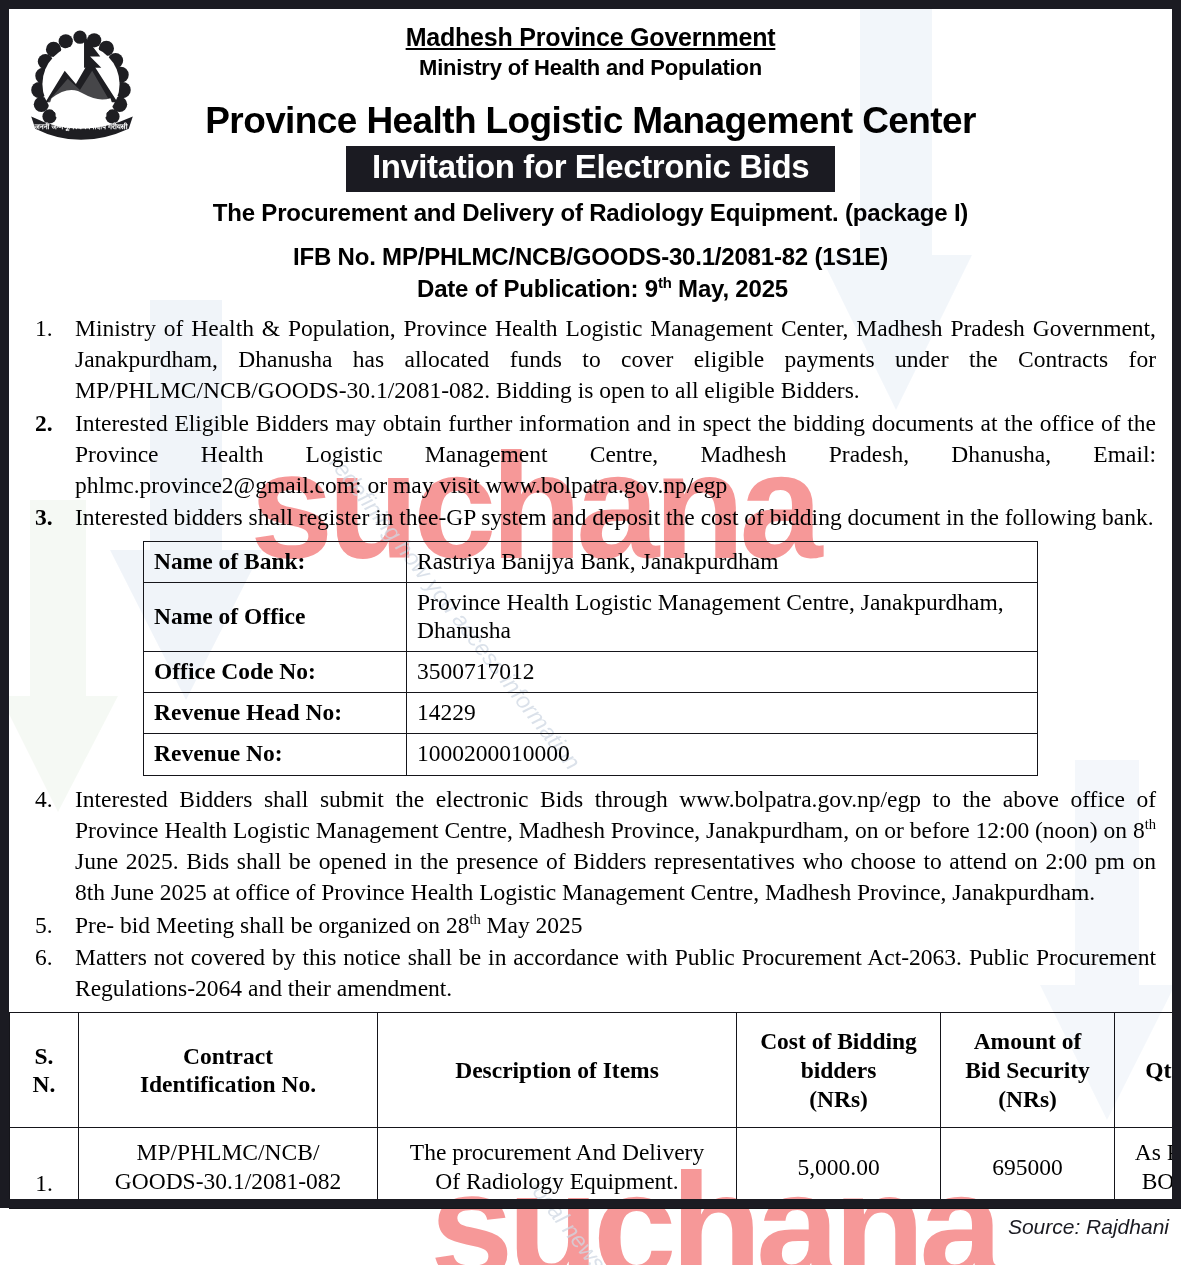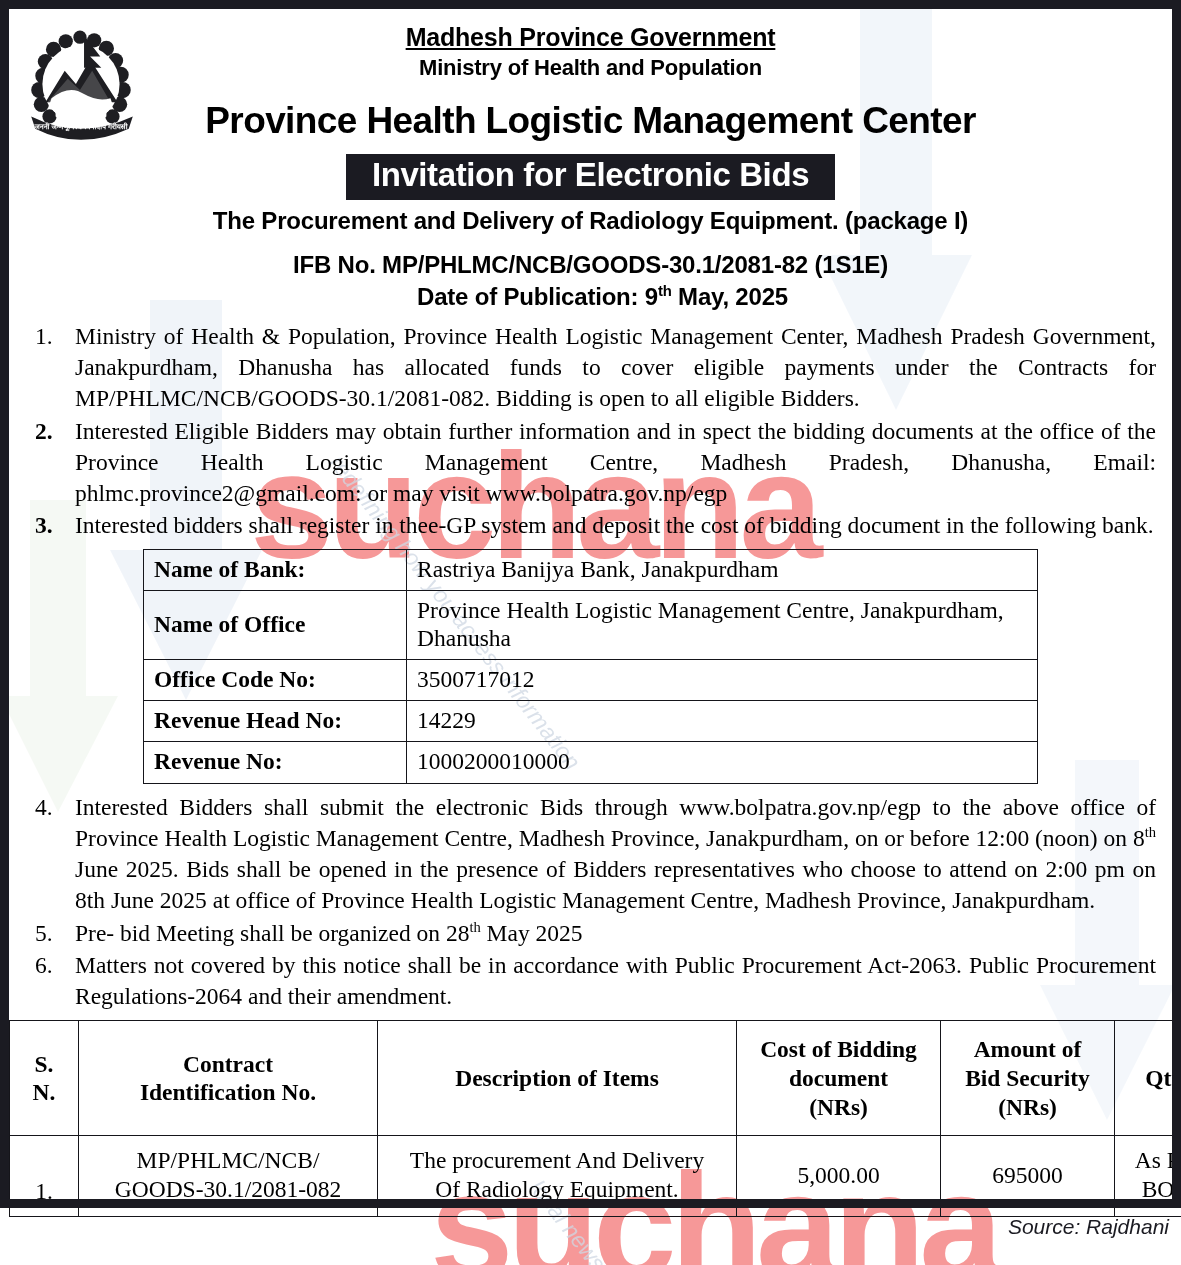--- a/index.html
+++ b/index.html
@@ -90,21 +90,21 @@
     left: 12px;
     top: 14px;
     width: 122px;
     height: 128px;
   }
   .line-gov   { font-size: 25px; letter-spacing: -.2px; line-height: 1.18; text-decoration: underline; }
   .line-min   { font-size: 22px; letter-spacing: -.2px; line-height: 1.2; margin-top: 2px;}
   .line-center{ font-size: 37px; letter-spacing: -.6px; line-height: 1.16; margin-top: 19px; }
   .line-city  { font-size: 25px; letter-spacing: -.2px; line-height: 1.2; margin-top: 2px;}
 
-  .invite-wrap { margin-top: 11px; }
+  .invite-wrap { margin-top: 3px; }
   .invite-band {
     display: inline-block;
     background: #1b1b22;
     color: #ffffff;
     font-size: 33px;
     letter-spacing: -.4px;
     padding: 3px 26px 6px 26px;
     line-height: 1.12;
   }
   .line-sub1 { font-size: 24px; margin-top: 6px; letter-spacing: -.2px; line-height:1.25;}
@@ -340,21 +340,21 @@
             <div>S.</div>
             <div>N.</div>
           </th>
           <th class="c-cid">
             <div>Contract</div>
             <div>Identification No.</div>
           </th>
           <th class="c-desc">Description of Items</th>
           <th class="c-cost">
             <div>Cost of Bidding</div>
-            <div>document</div>
+            <div>bidders</div>
             <div>(NRs)</div>
           </th>
           <th class="c-sec">
             <div>Amount of</div>
             <div>Bid Security</div>
             <div>(NRs)</div>
           </th>
           <th class="c-qty">Qty.</th>
         </tr>
       </thead>

